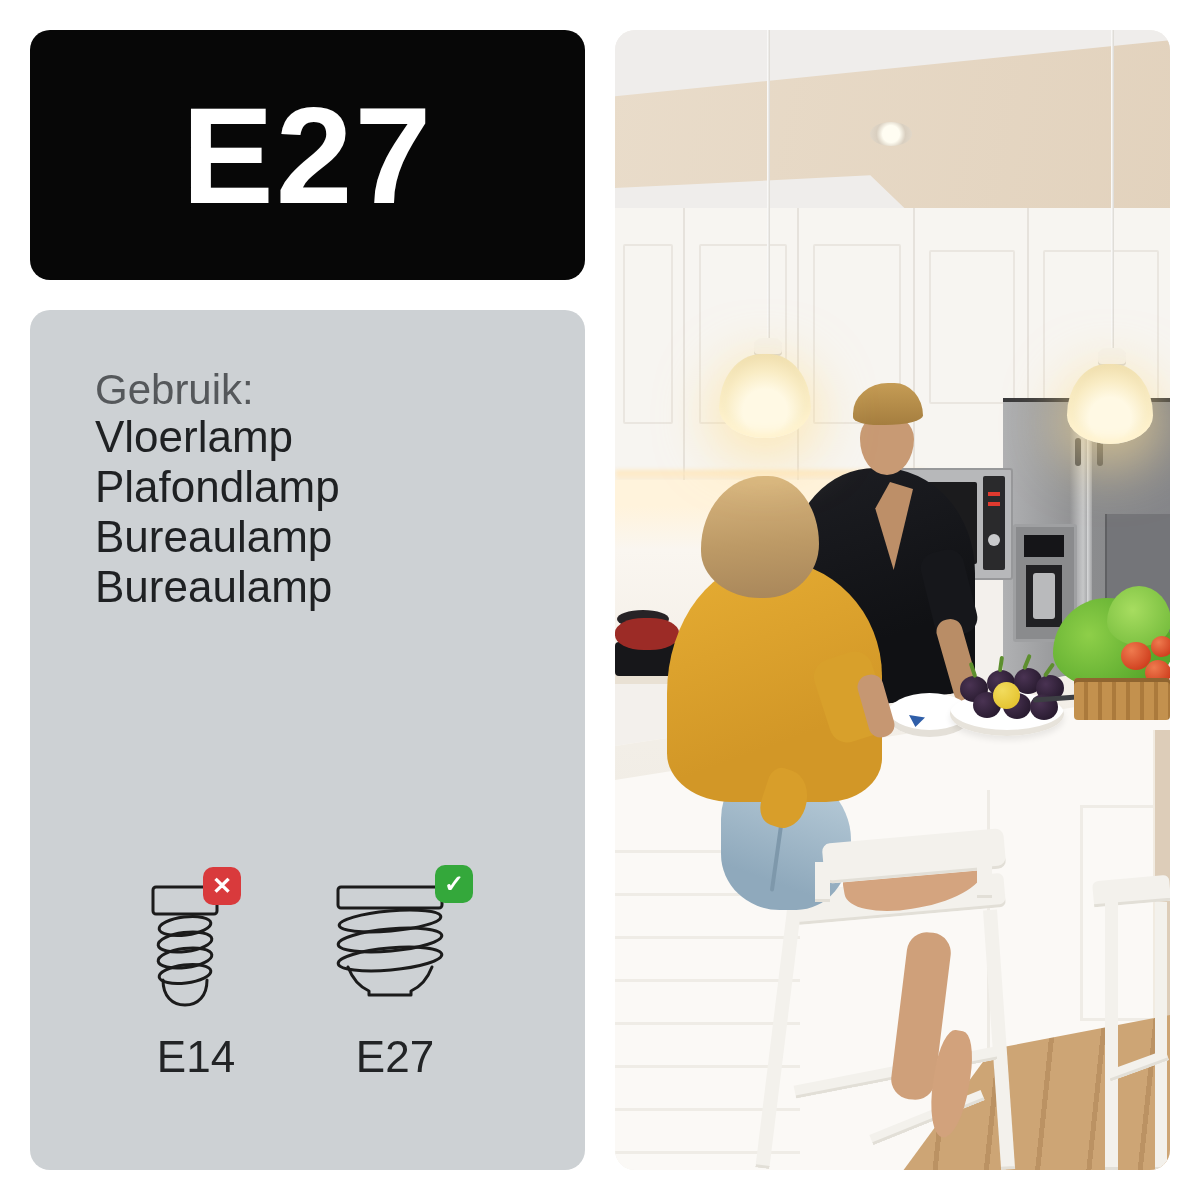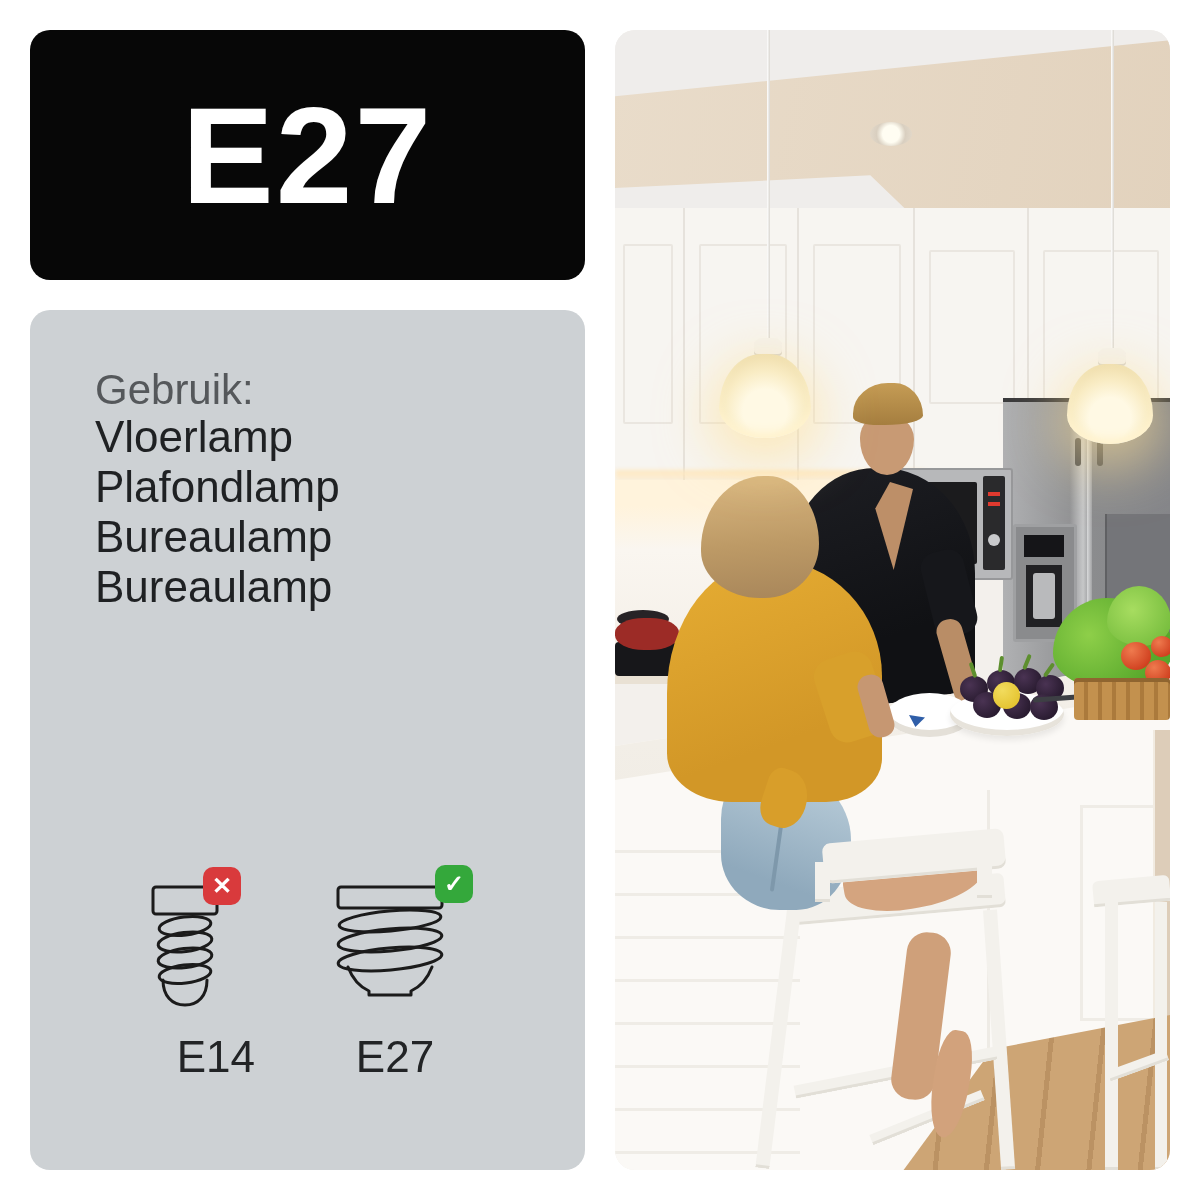--- a/index.html
+++ b/index.html
@@ -18,21 +18,21 @@
   .usage-list div{height:50px;}
 
   .socket{stroke:#1b1b1b;stroke-width:3;fill:none;stroke-linecap:round;stroke-linejoin:round;}
   .icon-e14{left:146px;top:884px;width:78px;height:124px;}
   .icon-e27{left:333px;top:884px;width:114px;height:120px;}
   .badge{width:38px;height:38px;border-radius:10px;display:flex;align-items:center;justify-content:center;
          color:#fff;font-size:24px;font-weight:bold;line-height:1;}
   .badge-red{left:203px;top:867px;background:#d93a3c;}
   .badge-green{left:435px;top:865px;background:#34a83b;}
   .socket-label{font-size:44px;color:#222426;width:140px;text-align:center;top:1032px;}
-  .label-e14{left:115px;text-align:right;} .label-e27{left:325px;}
+  .label-e14{left:126px;} .label-e27{left:325px;}
 
   
   .photo{left:615px;top:30px;width:555px;height:1140px;border-radius:20px;overflow:hidden;background:#f3f0ec;}
   .ceiling{left:0;top:0;width:555px;height:255px;background:#efedeb;}
   .ceiling-beige{left:0;top:0;width:555px;height:255px;
      background:linear-gradient(100deg,#e9dcca,#e2d2bd);
      clip-path:polygon(0 26%,100% 4%,100% 90%,57% 80%,46% 57%,0 62%);}
   .rec-light{left:255px;top:92px;width:42px;height:24px;border-radius:50%;
      background:radial-gradient(circle at 50% 50%,#fffdf2 0 35%,#d9cfc0 60%,#e6dccd 100%);}
   .cabinets{left:0;top:178px;width:555px;height:272px;background:#f7f5f1;border-bottom:3px solid #e6e1da;}

